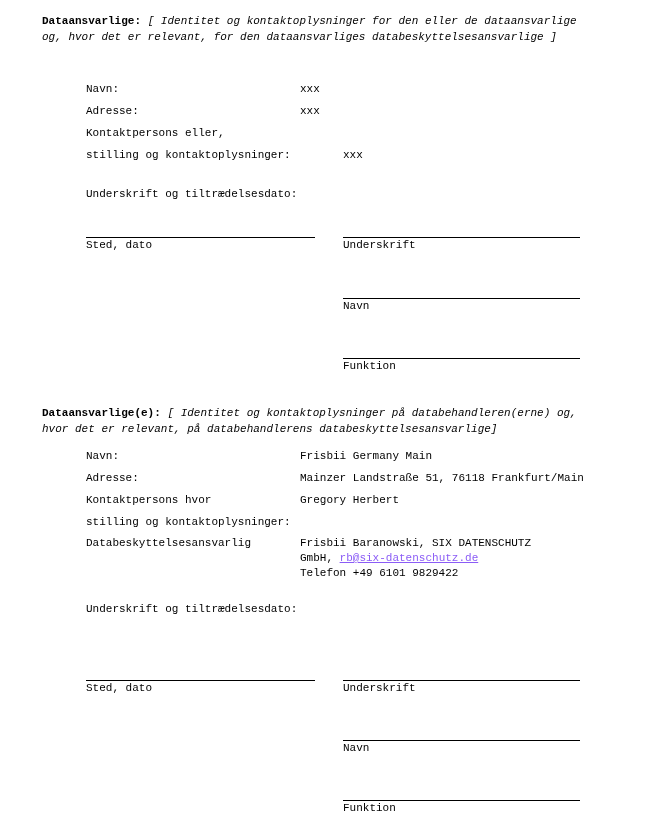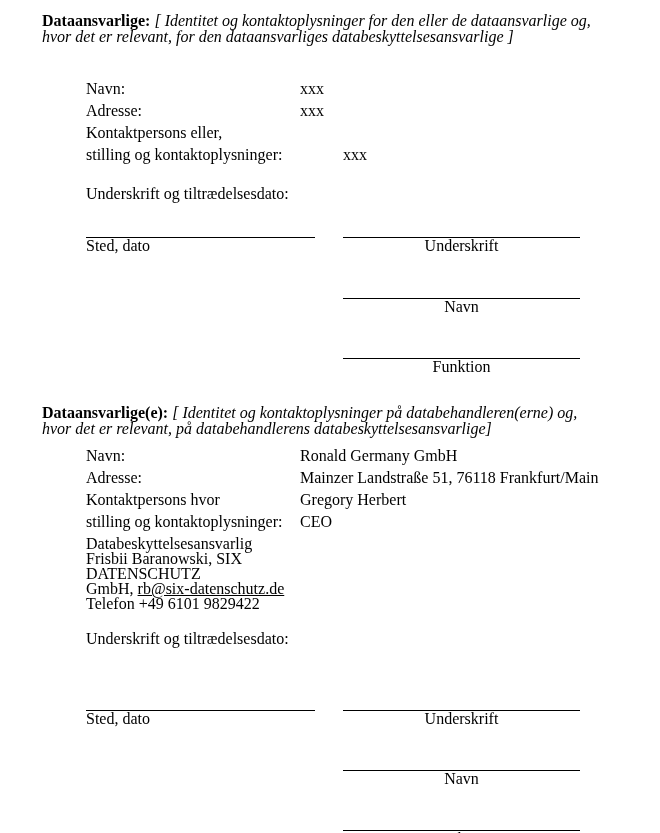--- a/index.html
+++ b/index.html
@@ -3,51 +3,51 @@
 <meta charset="utf-8">
 <style>
   * { margin: 0; padding: 0; box-sizing: border-box; }
   html, body { background: #ffffff; }
   .page {
     position: relative;
     width: 660px;
     height: 833px;
     background: #ffffff;
     color: #000000;
-    font-family: Liberation Serif, serif;
-    font-size: 16px;
+    font-family: Liberation Mono, monospace;
+    font-size: 11px;
     padding: 13px 28px 0 42px;
     overflow: hidden;
   }
   .sec-header { max-width: 549px; line-height: 16px; }
   .sec-title { font-weight: bold; }
   .sec-desc { font-style: italic; }
 
   .fields { margin-left: 44px; }
   .fields-1 { margin-top: 33px; }
   .fields-2 { margin-top: 8px; }
   .field-row { display: flex; line-height: 22px; }
   .field-label { width: 214px; flex: none; }
   .field-value { flex: 1; }
   .value-indent { padding-left: 43px; }
 
-  .dpo-row { margin-top: 3px; flex-direction: column; }
+  .dpo-row { margin-top: 3px; }
   .dpo-row .field-label, .dpo-row .field-value { line-height: 15px; }
   .dpo-value { max-width: 270px; }
-  a.email-link { color: #000000; text-decoration: underline; cursor: pointer; margin-top: 26px; }
+  a.email-link { color: #8b5cf6; text-decoration: underline; cursor: pointer; margin-top: 26px; }
 
   .sig-prompt { margin-left: 44px; line-height: 22px; }
   .sig-prompt-1 { margin-top: 17px; }
   .sig-prompt-2 { margin-top: 17px; }
 
   .sig-block { margin-left: 44px; }
   .sig-row { display: flex; }
   .sig-cell-left  { width: 229px; margin-right: 28px; flex: none; }
   .sig-cell-spacer { width: 229px; margin-right: 28px; flex: none; }
-  .sig-cell-right { width: 237px; flex: none; text-align: center; }
+  .sig-cell-right { width: 237px; flex: none; }
   .sig-line { border-top: 1px solid #000000; height: 1px; }
   .sig-label { line-height: 15px; }
 
   .s1-row1 { margin-top: 32px; }
   .s1-row2 { margin-top: 45px; }
   .s1-row3 { margin-top: 44px; }
   .sec2 { margin-top: 31px; }
   .s2-row1 { margin-top: 60px; }
   .s2-row2 { margin-top: 44px; }
   .s2-row3 { margin-top: 44px; }
@@ -108,33 +108,32 @@
       </div>
     </div>
   </div>
 
   <div class="sec2">
     <p class="sec-header"><span class="sec-title">Dataansvarlige(e):</span> <span class="sec-desc">[ Identitet og kontaktoplysninger på databehandleren(erne) og, hvor det er relevant, på databehandlerens databeskyttelsesansvarlige]</span></p>
 
     <div class="fields fields-2">
       <div class="field-row">
         <span class="field-label">Navn:</span>
-        <span class="field-value">Ronald Germany GmbH</span>
+        <span class="field-value">Frisbii Germany Main</span>
       </div>
       <div class="field-row">
         <span class="field-label">Adresse:</span>
         <span class="field-value">Mainzer Landstraße 51, 76118 Frankfurt/Main</span>
       </div>
       <div class="field-row">
         <span class="field-label">Kontaktpersons hvor</span>
         <span class="field-value">Gregory Herbert</span>
       </div>
       <div class="field-row">
         <span class="field-label">stilling og kontaktoplysninger:</span>
-        <span class="field-value">CEO</span>
       </div>
       <div class="field-row dpo-row">
         <span class="field-label">Databeskyttelsesansvarlig</span>
         <span class="field-value dpo-value"><span>Frisbii Baranowski, SIX DATENSCHUTZ</span><br><span>GmbH, </span><a class="email-link">rb@six-datenschutz.de</a><br><span>Telefon +49 6101 9829422</span></span>
       </div>
     </div>
 
     <p class="sig-prompt sig-prompt-2">Underskrift og tiltrædelsesdato:</p>
 
     <div class="sig-block">

